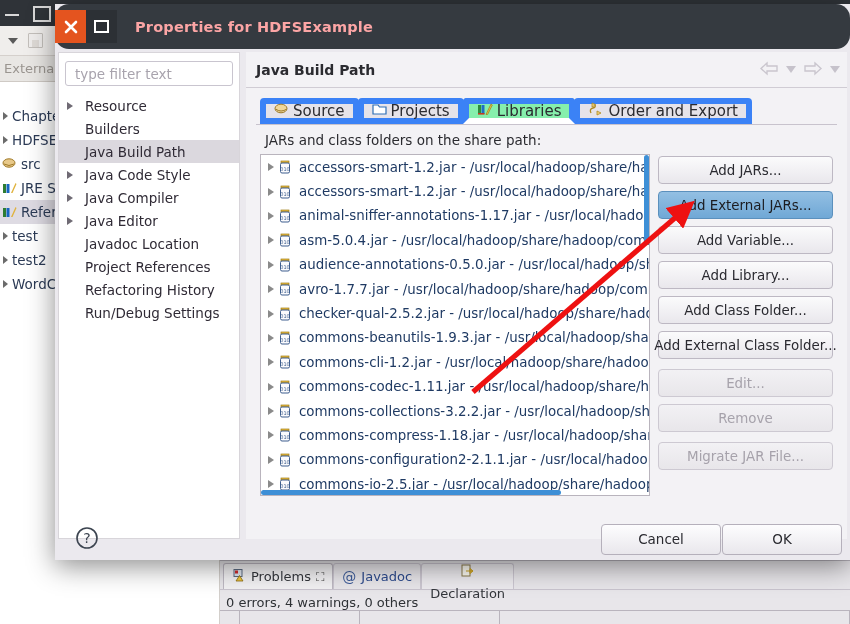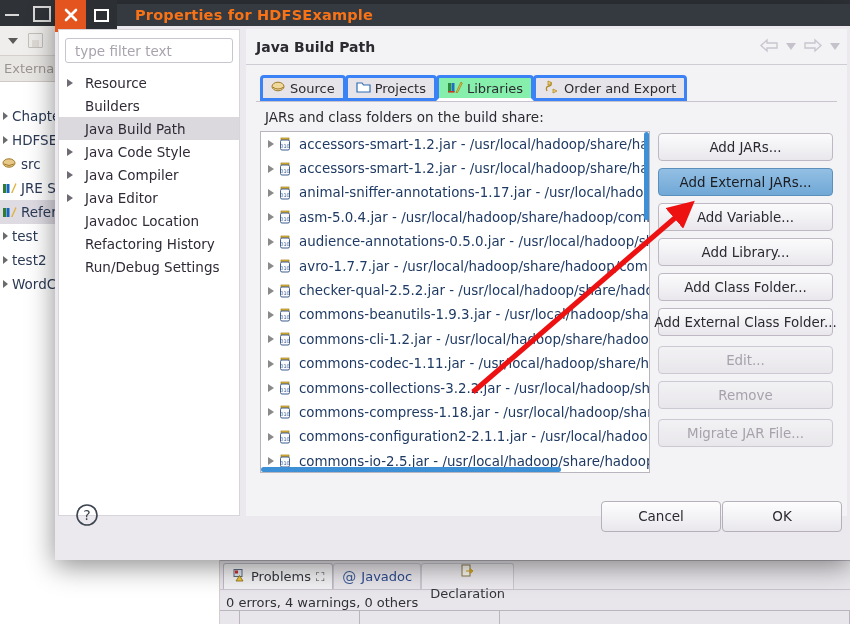--- a/index.html
+++ b/index.html
@@ -109,22 +109,23 @@
     pointer-events: none;
   }
 
   
   .dialog {
     position: absolute; left: 55px; top: 4px; width: 795px; height: 556px;
     background: #ebe9ee;
     box-shadow: 0 6px 26px rgba(0,0,0,0.45);
   }
   .dlg-titlebar {
-    height: 22px; background: #353a40; display: flex; align-items: center;
-    color: #f97316;
+    height: 45px; background: #353a40; display: flex; align-items: center;
+    color: #fca5a5;
+    border-radius: 14px;
   }
   .wbtn-close {
     width: 31px; height: 33px; background: #e4541f;
     display: flex; align-items: center; justify-content: center; flex: 0 0 auto;
   }
   .wbtn-close svg { display: block; }
   .wbtn-max {
     width: 31px; height: 33px; background: #2c3035;
     display: flex; align-items: center; justify-content: center; flex: 0 0 auto;
   }
@@ -182,21 +183,21 @@
   .mini-tri {
     width: 0; height: 0; border-left: 5.5px solid transparent; border-right: 5.5px solid transparent;
     border-top: 7px solid #c6c2cb;
   }
 
   .tabbar {
     display: flex; align-items: flex-end; height: 28px; padding-left: 14px; margin-top: 8px;
   }
   .tab {
     height: 26px; display: flex; align-items: center; gap: 4px; padding: 0 8px;
-    font-size: 13px; color: #2b2b30; border: 3px solid #3b82f6;
+    font-size: 15px; color: #2b2b30; border: 6px solid #3b82f6;
     border-radius: 4px 4px 0 0; background: #e6e3e9; margin-right: -1px;
     white-space: nowrap;
   }
   .tab.active { background: #86efac; border-bottom-color: #ffffff; position: relative; z-index: 2; }
 
   .tab-panel {
     margin: 0 10px 0 10px; height: 404px; background: #f3f2f5;
     border-top: 1px solid #c8c3cd; padding: 7px 4px 0 4px;
     position: relative;
   }
@@ -440,20 +441,24 @@
           </div>
           <div class="nav-row">
             <span class="nav-arrow">
                 <i></i>
               </span>
             <span class="nav-label">Java Editor</span>
           </div>
           <div class="nav-row">
             <span class="nav-arrow"></span>
             <span class="nav-label">Javadoc Location</span>
+          </div>
+          <div class="nav-row">
+            <span class="nav-arrow"></span>
+            <span class="nav-label">Project References</span>
           </div>
           <div class="nav-row">
             <span class="nav-arrow"></span>
             <span class="nav-label">Refactoring History</span>
           </div>
           <div class="nav-row">
             <span class="nav-arrow"></span>
             <span class="nav-label">Run/Debug Settings</span>
           </div>
         </div>
@@ -513,21 +518,21 @@
                   <path d="M3 11 Q1 7 5 6 Q9 5 6 2" stroke="#b08b22" fill="none" stroke-width="1.3"></path>
                   <path d="M4 1 L8 3 L4 5 Z" fill="#f0d07a" stroke="#b08b22" stroke-width="0.8"></path>
                   <path d="M9 9 L13 11 L9 13 Z" fill="#f0d07a" stroke="#b08b22" stroke-width="0.8"></path>
                 </svg>
             </span>
             <span>Order and Export</span>
           </div>
         </div>
 
         <div class="tab-panel">
-          <div class="panel-caption">JARs and class folders on the build share:</div>
+          <div class="panel-caption">JARs and class folders on the share path:</div>
 
           <div class="panel-split">
 
             <div class="listbox">
               <div class="jar-row">
                 <span class="jar-arrow">
                     <i></i>
                   </span>
                 <span class="jar-ico"><svg width="16" height="16" viewBox="0 0 16 16">
                       <rect x="4" y="2" width="8" height="2" fill="#e8b83c" stroke="#a07e16" stroke-width="0.7"></rect>

